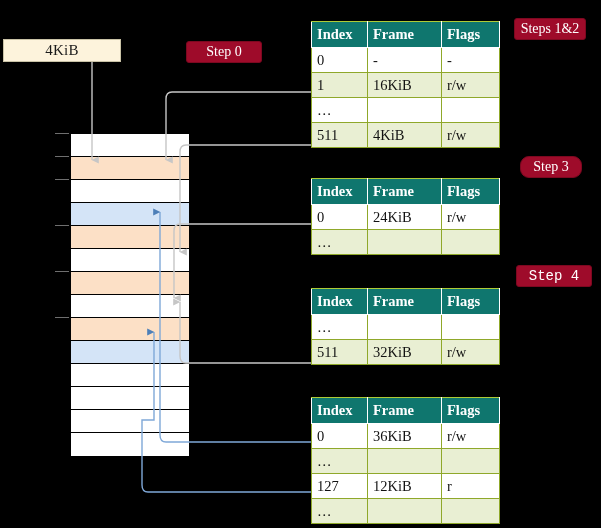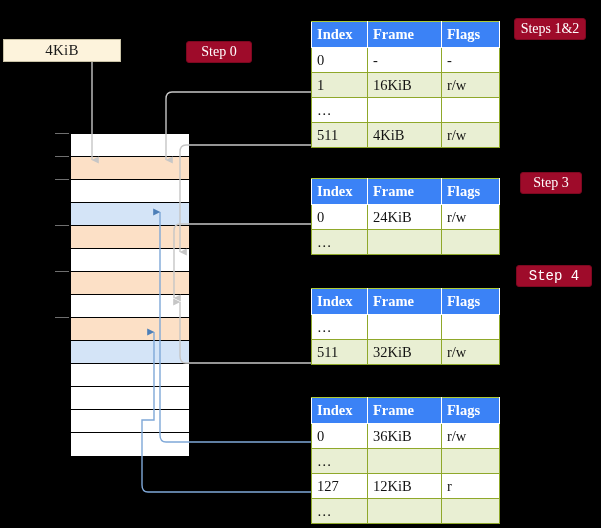--- a/index.html
+++ b/index.html
@@ -61,21 +61,21 @@
     font-size: 14.5px;
     height: 25px;
     padding: 0 5px;
     text-align: left;
     color: #111111;
     font-weight: normal;
     overflow: hidden;
     white-space: nowrap;
   }
   .ptable th {
-    background: #3b82f6;
+    background: #0f766e;
     color: #ffffff;
     font-weight: bold;
     border-color: #ffffff;
     border-top-color: #AFCB37;
     height: 26px;
   }
   .ptable tr.alt td { background: #E9EFD3; }
   .ptable td.hl { background: #FCFAA8; }
   .col-idx { width: 56px; }
   .col-frm { width: 74px; font-family: Liberation Serif, serif; }
@@ -171,23 +171,23 @@
     <path d="M311,442 L166,442 Q160,442 160,435 L160,212" fill="none" stroke="#7FA8D8" stroke-width="1.4" marker-end="url(#ahBlue)"></path>
 
     <path d="M311,492 L148,492 Q142,492 142,485 L142,420 L154,420 L154,332" fill="none" stroke="#7FA8D8" stroke-width="1.4" marker-end="url(#ahBlue)"></path>
   </svg>
 
   <div class="src-box" style="left: 3px; top: 39px; width: 118px; height: 23px;">
     <span>4KiB</span>
   </div>
 
   <div id="badges">
-      <div class="badge" style="left: 186px; top: 41px; width: 66px; text-align: right;">Step 0</div>
+      <div class="badge" style="left: 186px; top: 41px; width: 76px; text-align: right;">Step 0</div>
       <div class="badge" style="left: 514px; top: 18px; width: 72px;">Steps 1&amp;2</div>
-      <div class="badge" style="left: 520px; top: 172px; width: 62px;">Step 3</div>
+      <div class="badge" style="left: 520px; top: 156px; width: 62px; border-radius: 9px;">Step 3</div>
       <div class="badge" style="left: 516px; top: 265px; width: 76px; font-family: Liberation Mono, monospace;">Step 4</div>
     </div>
   <div id="tables">
       <table class="ptable" style="left: 311px; top: 21px; width: 169px;">
         <thead>
           <tr>
             <th class="col-idx">Index</th>
             <th class="col-frm">Frame</th>
             <th class="col-flg">Flags</th>
           </tr>

